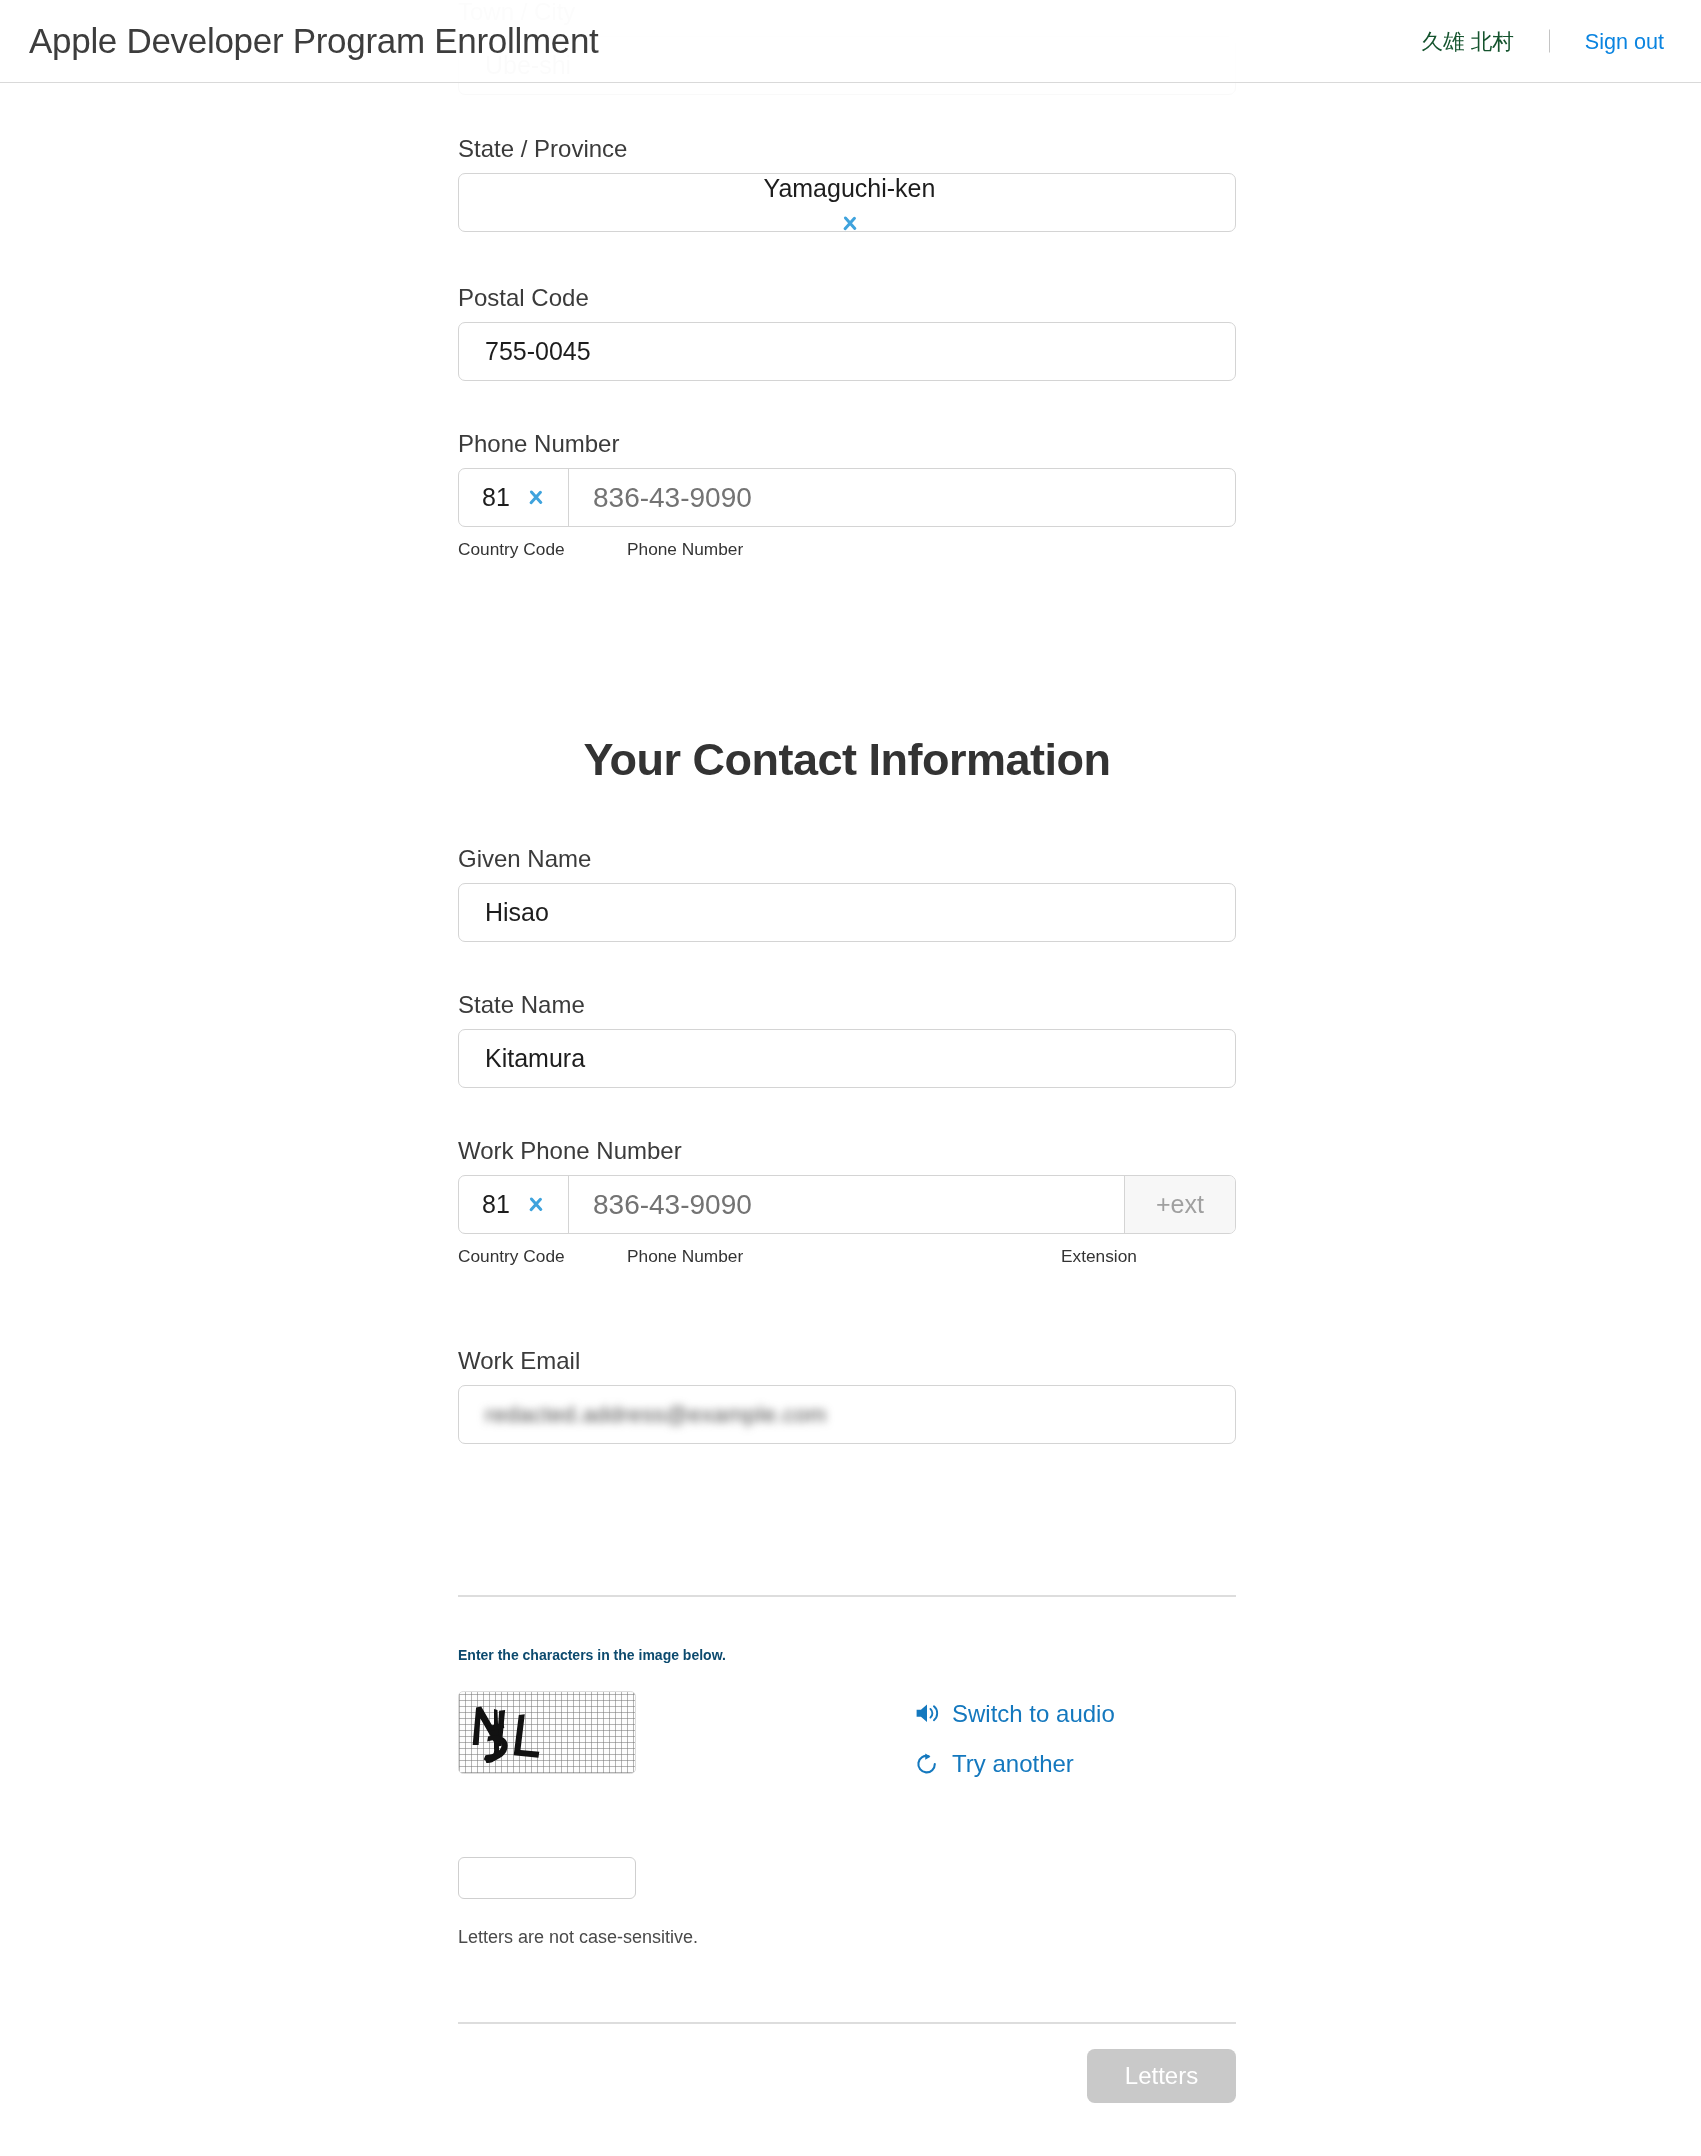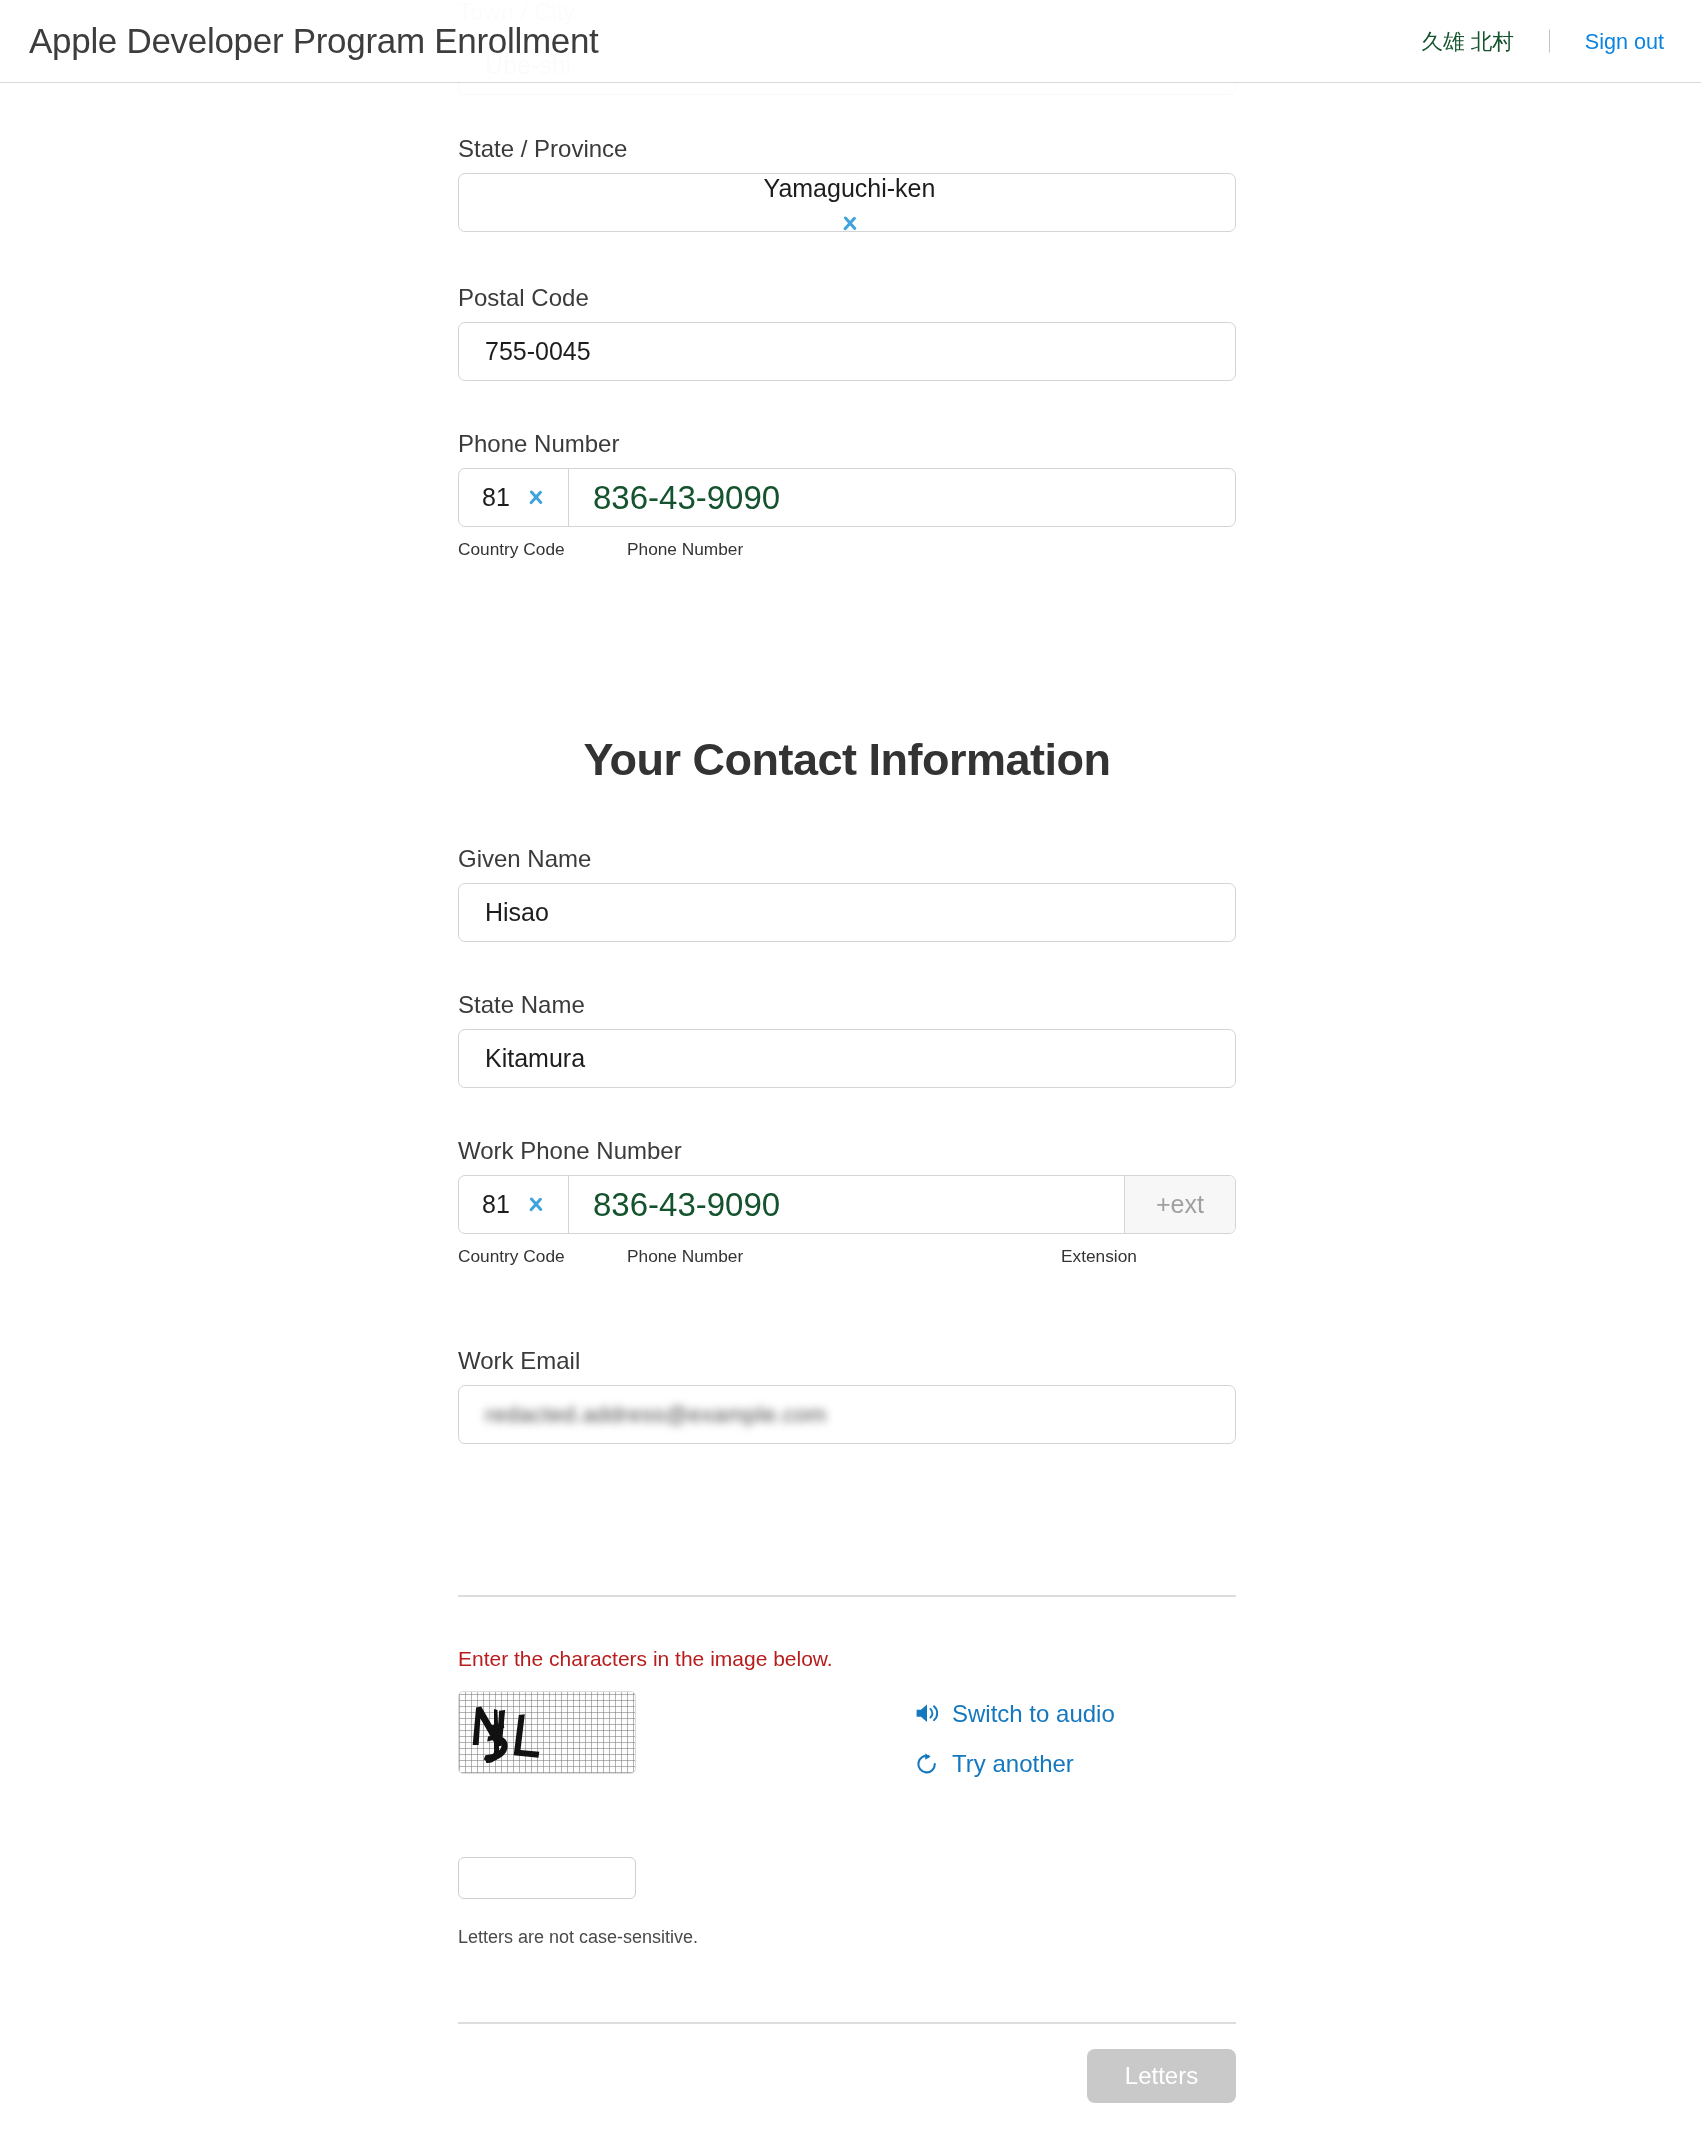--- a/index.html
+++ b/index.html
@@ -142,22 +142,22 @@
     padding: 0 19px 0 23px;
     font-size: 25px;
     color: #1d1d1d;
     cursor: pointer;
   }
   .phone-num {
     flex: 1;
     display: flex;
     align-items: center;
     padding-left: 24px;
-    font-size: 33px;
-    color: #14532d;
+    font-size: 28px;
+    color: #737373;
   }
   .phone-ext {
     width: 111px;
     border-left: 0.9px solid #d4d4d4;
     background: #f7f7f7;
     display: flex;
     align-items: center;
     justify-content: center;
     font-size: 25px;
     color: #a0a0a0;
@@ -190,23 +190,23 @@
     display: inline-block;
     font-size: 22.5px;
     color: #4a4a4a;
     filter: blur(4.3px);
     letter-spacing: 0.4px;
     user-select: none;
   }
 
   
   .captcha-instruction {
-    font-size: 21px;
-    font-weight: normal;
-    color: #b91c1c;
+    font-size: 14px;
+    font-weight: bold;
+    color: #0c4a6e;
   }
   .captcha-img {
     width: 178px;
     height: 83px;
     border: 0.9px solid #dcdcdc;
     border-radius: 5.2px;
     background:
       repeating-linear-gradient(0deg, rgba(120,120,120,0.55) 0 0.9px, rgba(255,255,255,0) 0.9px 6px),
       repeating-linear-gradient(90deg, rgba(120,120,120,0.55) 0 0.9px, rgba(255,255,255,0) 0.9px 6px),
       #fdfdfd;

